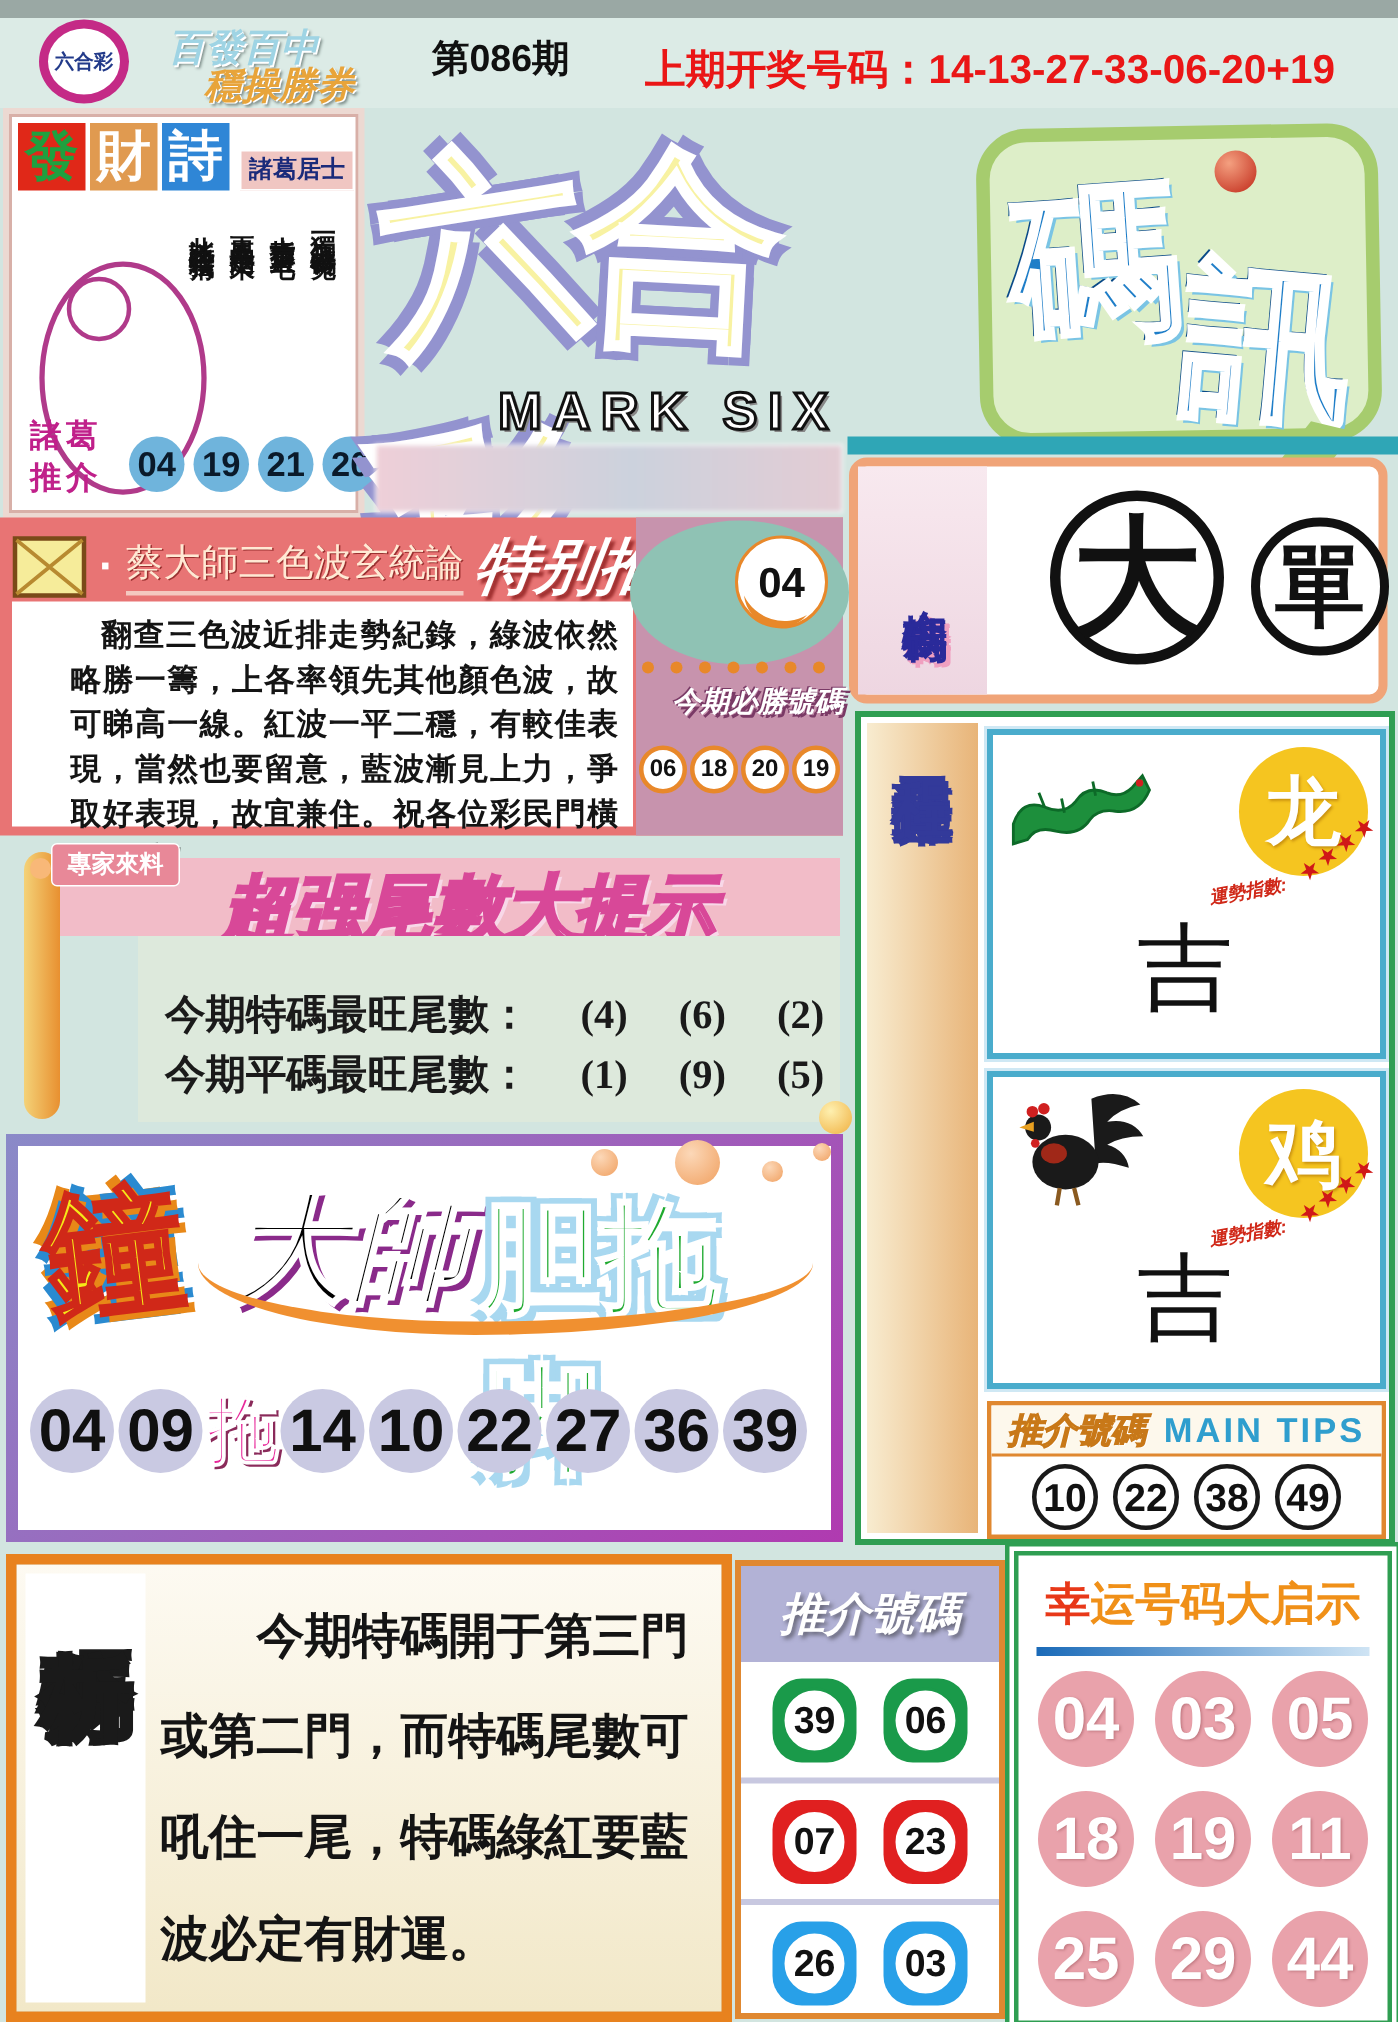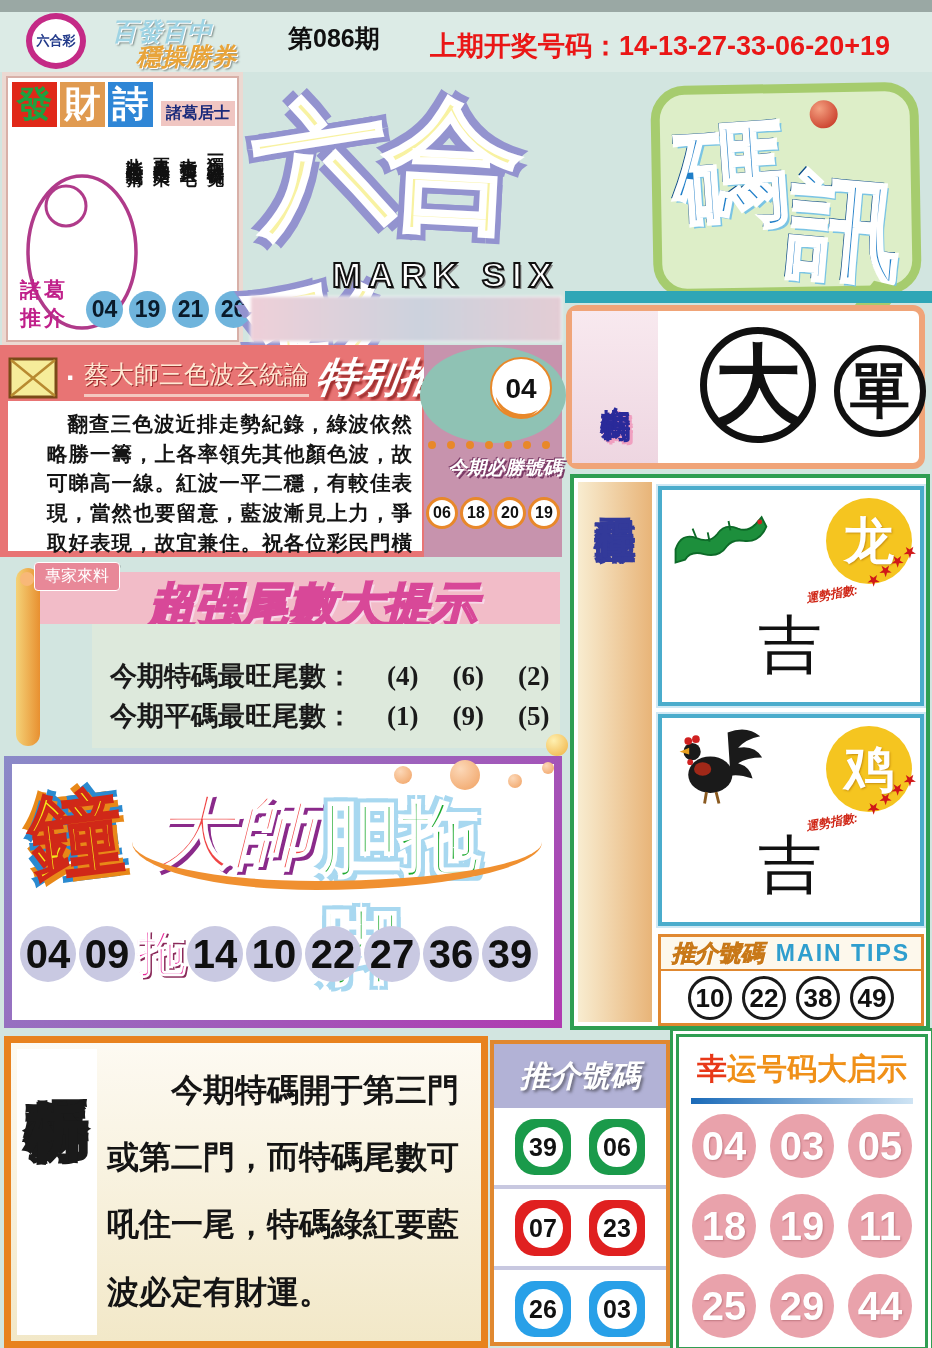--- a/index.html
+++ b/index.html
@@ -109,41 +109,41 @@
            display:flex; align-items:center; justify-content:center; font-size:16px; font-weight:bold; color:#111; }
 
   
   .tail-sec { left:0; top:548px; width:565px; height:192px; }
   .tail-band { position:absolute; left:28px; top:12px; width:532px; height:52px; background:#f2bcc8; }
   .tail-bar { position:absolute; left:16px; top:8px; width:24px; height:178px; border-radius:12px;
               background:linear-gradient(90deg,#f4d278,#e89030); }
   .tail-bar i { position:absolute; left:4px; top:4px; width:14px; height:14px; border-radius:50%;
                 background:#f8b878; }
   .tail-tab { position:absolute; left:34px; top:2px; background:#e88898; color:#fff;
-              font-size:16px; font-weight:normal; padding:3px 10px; border-radius:4px;
+              font-size:16px; font-weight:bold; padding:3px 10px; border-radius:4px;
               border:1px solid #fff; }
   .tail-title { position:absolute; left:148px; top:14px; font-size:47px; font-weight:bold;
                 font-style:italic; color:#fff; -webkit-text-stroke:2.5px #d84898;
                 text-shadow:3px 3px 0 #f8d8e8; white-space:nowrap; }
   .tail-body { position:absolute; left:92px; top:64px; width:468px; height:124px; background:#dde9dc; }
   .tail-row { position:absolute; left:18px; white-space:nowrap; font-size:27px; font-weight:bold; color:#1a1a1a; }
   .tail-row .tv { font-family:"Liberation Serif", serif; margin-left:34px; }
   .tail-ball { position:absolute; right:-8px; bottom:-8px; width:22px; height:22px; border-radius:50%;
                background:radial-gradient(circle at 35% 30%, #fef0b0, #f0b040); }
 
   
   .zhong-box { left:4px; top:744px; width:558px; height:272px; padding:8px;
                background:linear-gradient(135deg,#8a8ac8,#b03ab0); }
   .zhong-in { position:relative; width:100%; height:100%; background:#fff; }
   .zt1 { position:absolute; left:18px; top:8px; font-size:92px; font-weight:bold; color:#f5e818;
          -webkit-text-stroke:2px #d02818;
          text-shadow:5px 5px 0 #e88818, -5px 5px 0 #2a8ad0, 5px -5px 0 #2a8ad0, -5px -5px 0 #e88818;
          transform:rotate(-7deg); }
   .zt2 { position:absolute; left:140px; top:16px; font-size:80px; font-weight:bold; font-style:italic;
-         color:#ef4444; -webkit-text-stroke:2px #fff; text-shadow:4px 4px 0 #8a2a8a; }
+         color:#000000; -webkit-text-stroke:2px #fff; text-shadow:4px 4px 0 #8a2a8a; }
   .zt3 { position:absolute; left:308px; top:22px; font-size:80px; font-weight:bold; color:#1faa2f;
          -webkit-text-stroke:2px #fff;
          text-shadow:5px 5px 0 #a8d8f0, -5px 5px 0 #a8d8f0, 5px -5px 0 #a8d8f0, -5px -5px 0 #a8d8f0; }
   .zswoosh { position:absolute; left:120px; top:78px; width:410px; height:48px;
              border-bottom:9px solid #f09030; border-radius:0 0 55% 45% / 0 0 100% 100%; }
   .zbub { position:absolute; border-radius:50%;
           background:radial-gradient(circle at 35% 30%, #fcd8b8, #f0a060); }
   .zb1 { left:382px; top:2px; width:18px; height:18px; }
   .zb2 { left:438px; top:-4px; width:30px; height:30px; }
   .zb3 { left:496px; top:10px; width:14px; height:14px; }

